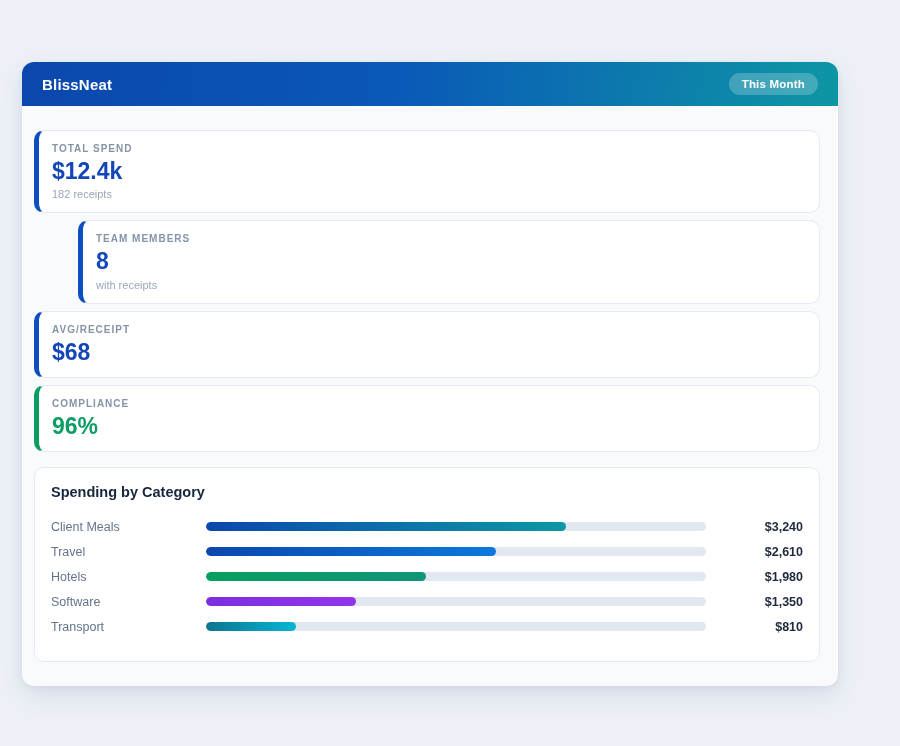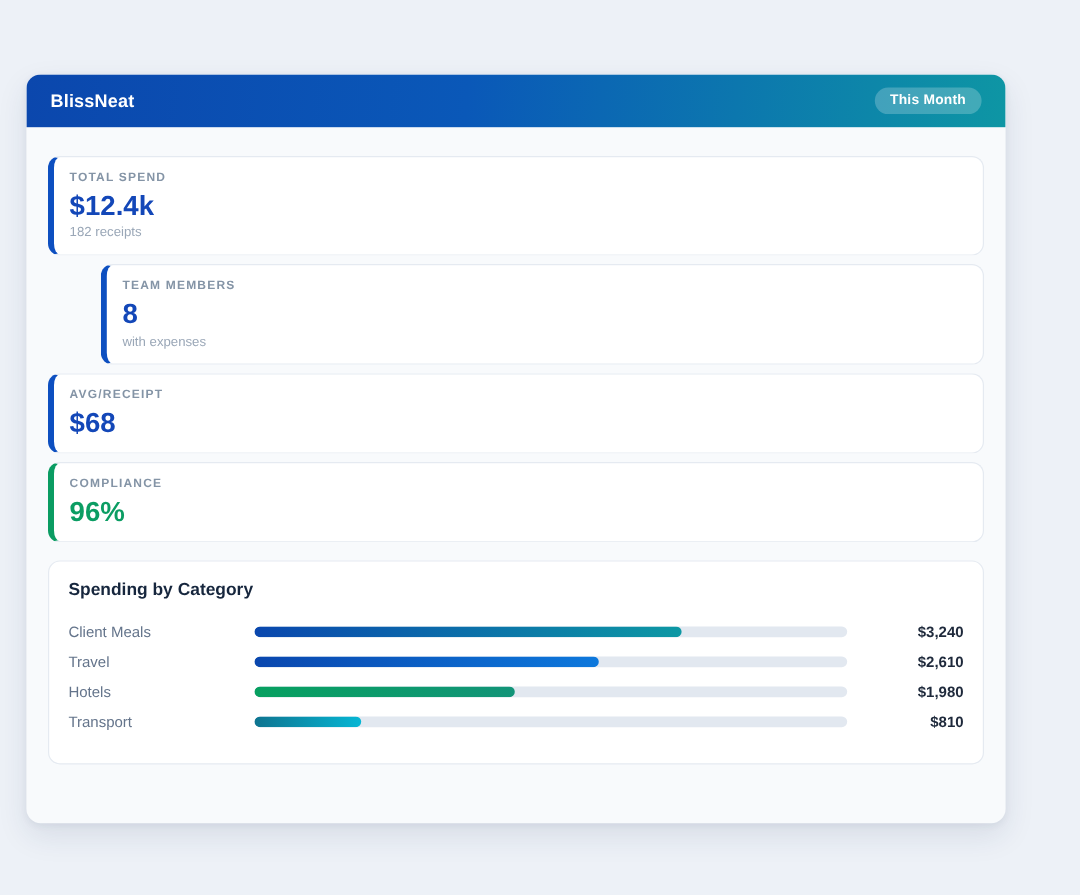--- a/index.html
+++ b/index.html
@@ -37,21 +37,21 @@
     background: rgba(255,255,255,0.22);
     color: #ffffff;
     font-size: 11.5px;
     font-weight: bold;
     padding: 5px 13px;
     border-radius: 999px;
     border: none;
     cursor: pointer;
     letter-spacing: 0.2px;
   }
-  .content { padding: 24px 18px 20px 18px; }
+  .content { padding: 24px 18px 20px 12px; }
 
   .stat-card {
     background: #ffffff;
     border: 1px solid #e5eaf1;
     border-left: 5px solid #0d4fc0;
     border-radius: 10px;
     padding: 12px 16px 12px 13px;
     margin-bottom: 7px;
   }
   .stat-label {
@@ -133,21 +133,21 @@
 
     <div class="stat-card" style="border-left-color: rgb(13, 79, 192);">
       <div class="stat-label">TOTAL SPEND</div>
       <div class="stat-value" style="color: rgb(19, 71, 184);">$12.4k</div>
       <div class="stat-sub">182 receipts</div>
     </div>
 
     <div class="stat-card" style="border-left-color: rgb(13, 79, 192); margin-left: 44px;">
       <div class="stat-label">TEAM MEMBERS</div>
       <div class="stat-value" style="color: rgb(19, 71, 184);">8</div>
-      <div class="stat-sub">with expenses</div>
+      <div class="stat-sub">with receipts</div>
     </div>
 
     <div class="stat-card" style="border-left-color: rgb(13, 79, 192);">
       <div class="stat-label">AVG/RECEIPT</div>
       <div class="stat-value" style="color: rgb(19, 71, 184);">$68</div>
     </div>
 
     <div class="stat-card" style="border-left-color: rgb(10, 156, 98);">
       <div class="stat-label">COMPLIANCE</div>
       <div class="stat-value" style="color: rgb(11, 157, 99);">96%</div>
@@ -171,20 +171,27 @@
             <div class="bar-value">$2,610</div>
           </div>
           <div class="bar-row">
             <div class="bar-label">Hotels</div>
             <div class="bar-track" style="background: rgb(226, 232, 240);">
               <div class="bar-fill" style="width: 44%; background: linear-gradient(90deg, rgb(7, 160, 96), rgb(18, 148, 120));"></div>
             </div>
             <div class="bar-value">$1,980</div>
           </div>
           <div class="bar-row">
+            <div class="bar-label">Software</div>
+            <div class="bar-track" style="background: rgb(226, 232, 240);">
+              <div class="bar-fill" style="width: 30%; background: linear-gradient(90deg, rgb(124, 47, 224), rgb(147, 51, 234));"></div>
+            </div>
+            <div class="bar-value">$1,350</div>
+          </div>
+          <div class="bar-row">
             <div class="bar-label">Transport</div>
             <div class="bar-track" style="background: rgb(226, 232, 240);">
               <div class="bar-fill" style="width: 18%; background: linear-gradient(90deg, rgb(14, 116, 144), rgb(6, 182, 212));"></div>
             </div>
             <div class="bar-value">$810</div>
           </div>
         </div>
     </div>
 
   </div>

